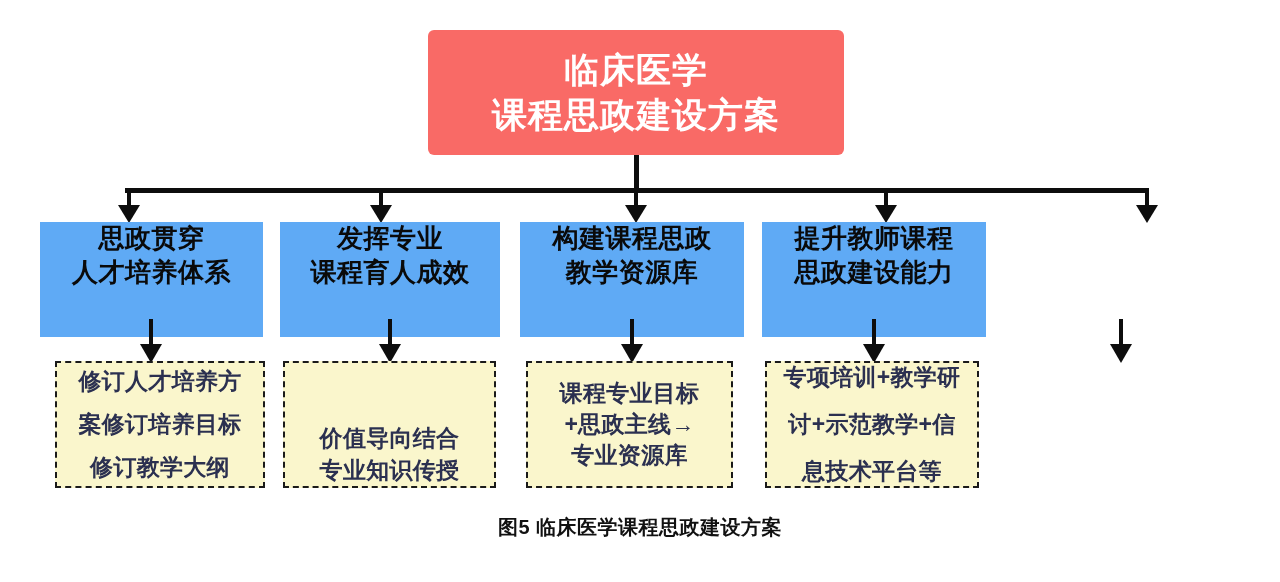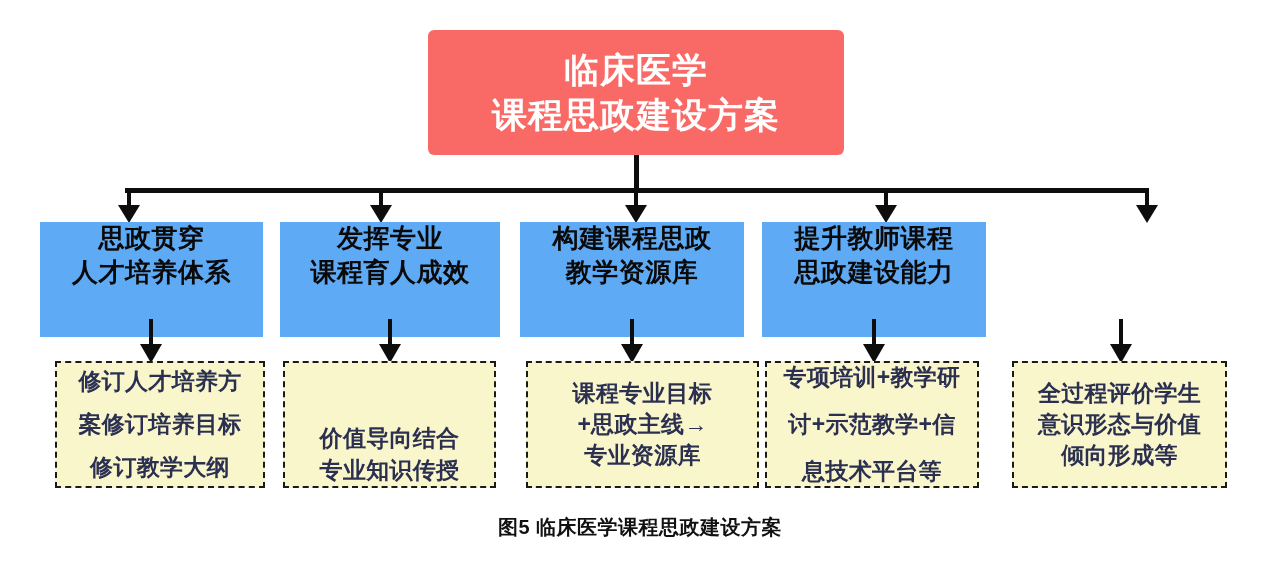--- a/index.html
+++ b/index.html
@@ -218,33 +218,28 @@
     <span class="ln">修订人才培养方</span>
     <span class="ln">案修订培养目标</span>
     <span class="ln">修订教学大纲</span>
   </div>
 
   <div class="yellow-box" style="left:283px; width:213px;justify-content:flex-end;">
     <span class="ln">价值导向结合</span>
     <span class="ln">专业知识传授</span>
   </div>
 
-  <div class="yellow-box" style="left:526px; width:233px;">
+  <div class="yellow-box" style="left:526px; width:207px;">
     <span class="ln">课程专业目标</span>
     <span class="ln">+思政主线→</span>
     <span class="ln">专业资源库</span>
   </div>
 
   <div class="yellow-box" style="left:765px; width:214px;gap:16px;">
     <span class="ln">专项培训+教学研</span>
     <span class="ln">讨+示范教学+信</span>
     <span class="ln">息技术平台等</span>
   </div>
 
-  <div class="yellow-box" style="left:1012px; width:215px;">
-    <span class="ln">全过程评价学生</span>
-    <span class="ln">意识形态与价值</span>
-    <span class="ln">倾向形成等</span>
-  </div>
 
   <div class="caption">图5 临床医学课程思政建设方案</div>
 
 </div>
 
 </body></html>

